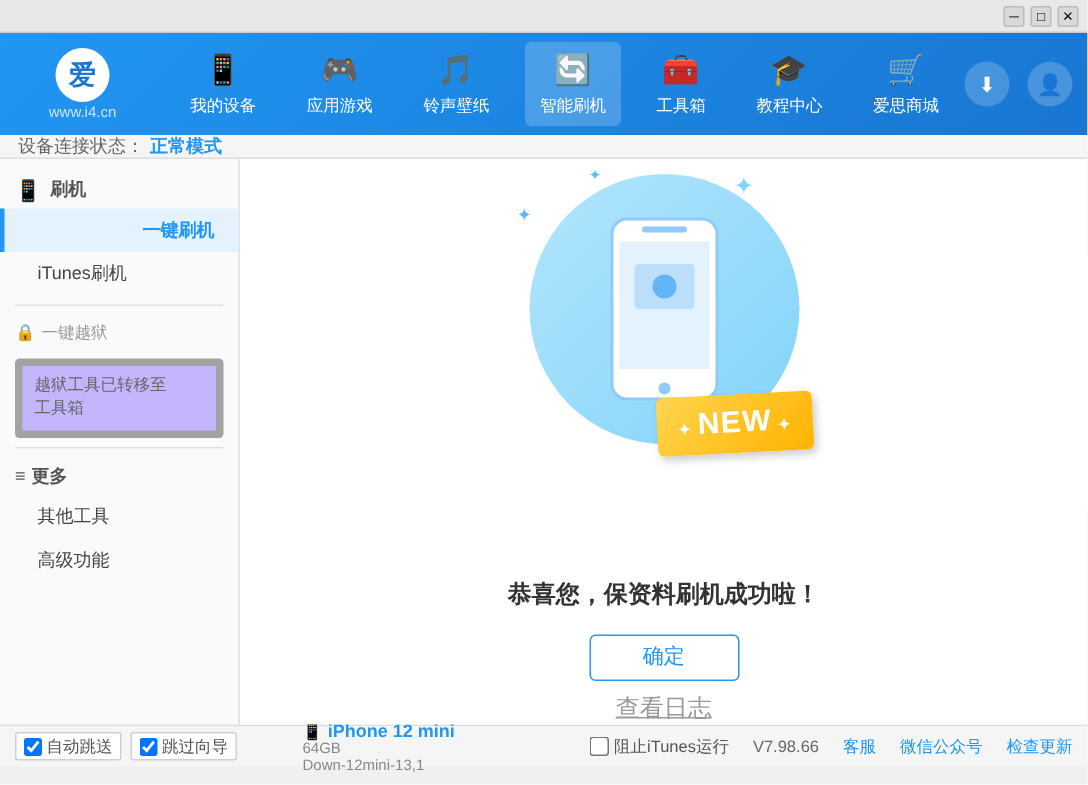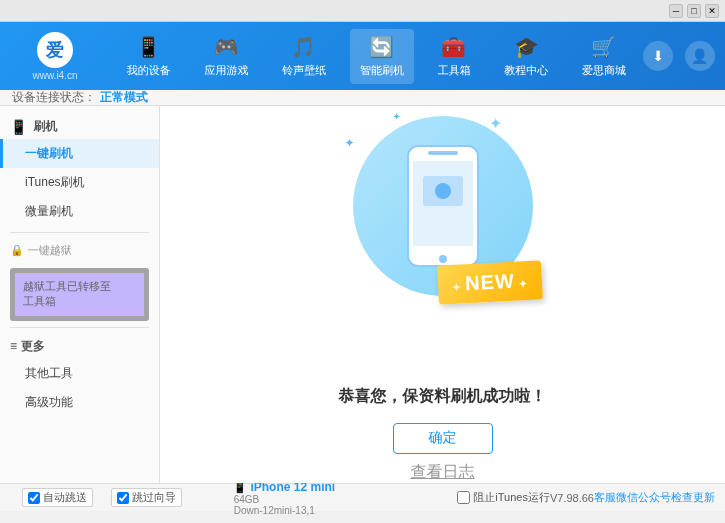--- a/index.html
+++ b/index.html
@@ -104,20 +104,21 @@
     .sidebar-item {
       padding: 6px 16px 6px 22px;
       font-size: 12px; color: #444; cursor: pointer;
       border-left: 3px solid transparent;
     }
     .sidebar-item.active {
       background: #e3f2fd;
       color: #2196F3;
       border-left: 3px solid #2196F3;
       font-weight: bold;
+      text-align: right;
     }
     .sidebar-divider { height: 1px; background: #e0e0e0; margin: 6px 10px; }
     .sidebar-locked {
       padding: 4px 10px;
       font-size: 11px; color: #999; display: flex; align-items: center; gap: 4px;
     }
     .sidebar-notice {
       margin: 6px 10px;
       padding: 6px 8px;
       background: #c4b5fd;
@@ -214,35 +215,34 @@
       border-top: 1px solid #ddd;
       display: flex; align-items: center;
       padding: 0 10px;
       font-size: 11px; color: #555;
     }
     .bottom-left { display: flex; align-items: center; gap: 6px; flex: 1; }
     .bottom-device { flex: 1; }
     .device-name { color: #2196F3; font-weight: bold; font-size: 12px; }
     .device-info { font-size: 10px; color: #888; }
     .bottom-right {
-      display: flex; align-items: center; 
+      display: flex; align-items: center; gap: 16px;
       font-size: 11px; color: #666;
     }
     .bottom-link { cursor: pointer; color: #2196F3; }
     .stop-itunes { display: flex; align-items: center; gap: 3px; color: #555; }
 
     
     .cb-wrapper {
       display: flex; align-items: center; gap: 3px;
       border: 1px solid #d0d0d0;
       padding: 1px 5px;
       border-radius: 2px;
       background: white;
       cursor: pointer;
-      margin-left: 12px;
     }
     .cb-wrapper input[type=checkbox] { width: 12px; height: 12px; }
   </style>
 </head>
 <body>
 
 <div class="title-bar">
   <div class="title-bar-controls">
     <div class="title-btn">─</div>
     <div class="title-btn">□</div>
@@ -304,23 +304,20 @@
     <div class="sidebar-section-header">
       <span class="sidebar-section-icon">📱</span>
       <span>刷机</span>
     </div>
 
     <div class="sidebar-item active">
       <span>一键刷机</span>
     </div>
     <div class="sidebar-item">
       <span>iTunes刷机</span>
-    </div>
-    <div class="sidebar-item">
-      <span>微量刷机</span>
     </div>
 
     <div class="sidebar-divider"></div>
 
     <div class="sidebar-locked">
       <span>🔒</span>
       <span>一键越狱</span>
     </div>
 
     <div class="sidebar-notice">

